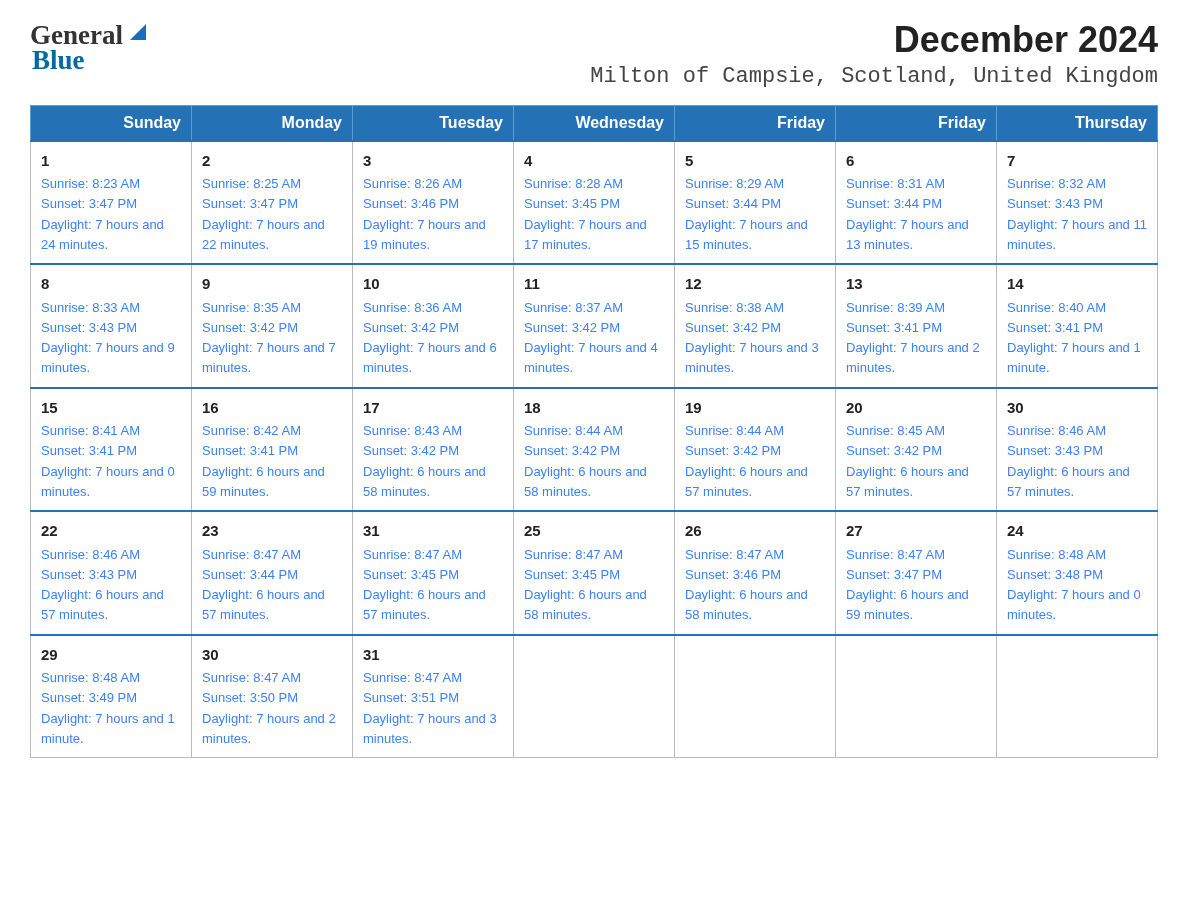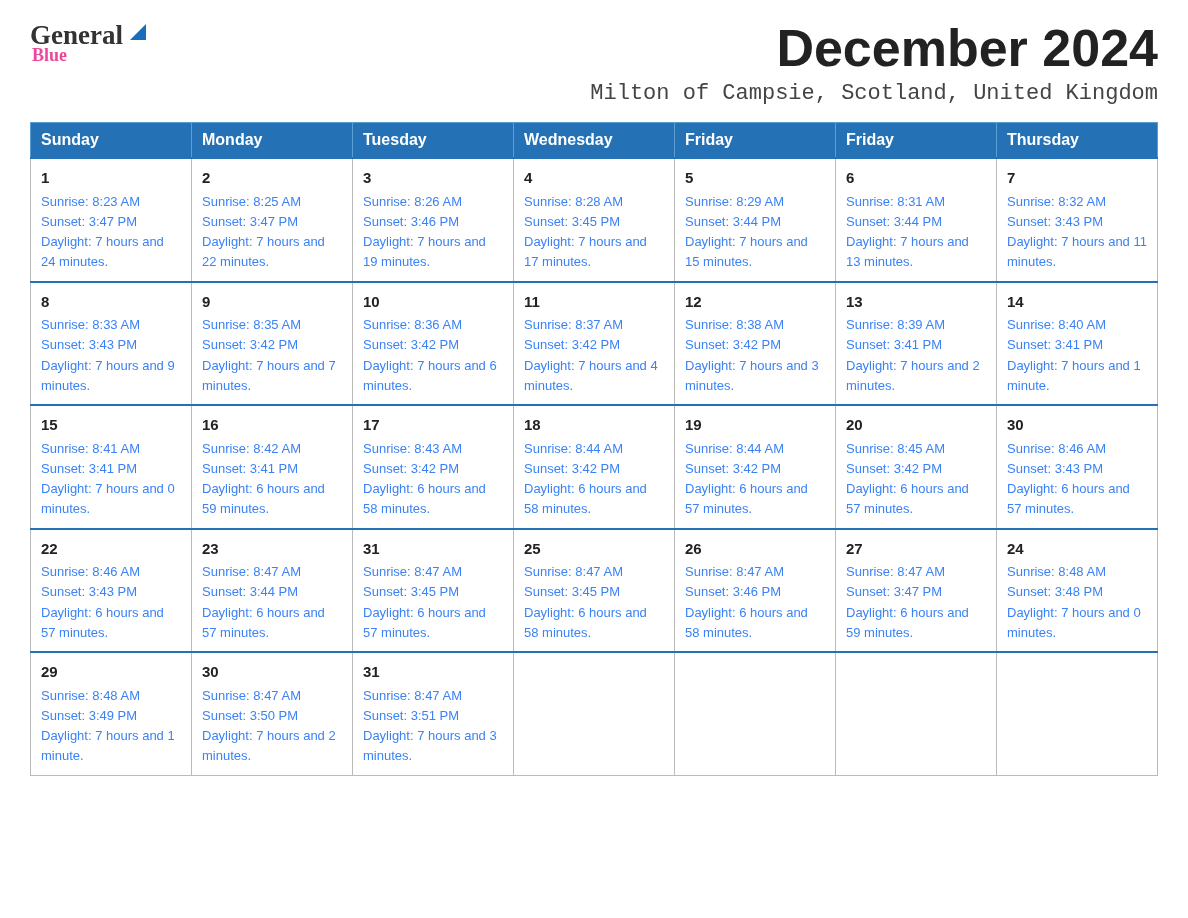--- a/index.html
+++ b/index.html
@@ -18,21 +18,21 @@
     }
     .logo-area {
       display: flex;
       flex-direction: column;
       align-items: flex-start;
     }
     .title-area {
       text-align: right;
     }
     .month-title {
-      font-size: 52px;
+      font-size: 36px;
       font-weight: bold;
       color: #222;
       line-height: 1.1;
     }
     .location-title {
       font-size: 22px;
       color: #444;
       margin-top: 4px;
       font-family: Liberation Mono, monospace;
     }
@@ -40,21 +40,21 @@
       width: 100%;
       border-collapse: collapse;
       border: 1px solid #aaa;
     }
     .calendar-table th {
       background-color: #2471b5;
       color: #fff;
       font-size: 16px;
       font-weight: bold;
       padding: 8px 10px;
-      text-align: left;
+      text-align: right;
       border: 1px solid #5a9fd4;
     }
     .calendar-table td {
       vertical-align: top;
       padding: 8px 10px;
       border: 1px solid #bbb;
       border-top: 2px solid #2471b5;
       font-size: 13.5px;
       line-height: 1.5;
       color: #222;
@@ -81,21 +81,21 @@
 <body>
 
 <div class="header-area">
   <div class="logo-area">
     <div style="display:flex; ">
       <span style="font-size:27px; font-weight:bold; color:#333; font-family:Georgia,serif;">General</span>
       <svg width="26" height="26" viewBox="0 0 26 26" style="margin-left:2px; margin-top:-2px;">
         <polygon points="5,22 21,22 21,6" fill="#1a6dba"></polygon>
       </svg>
     </div>
-    <span style="font-size:18px; font-weight:bold; color:#ec4899; font-family:Georgia,serif; margin-top:-6px; padding-left:2px;">Blue</span>
+    <span style="font-size:27px; font-weight:bold; color:#0369a1; font-family:Georgia,serif; margin-top:-6px; padding-left:2px;">Blue</span>
   </div>
   <div class="title-area">
     <div class="month-title">December 2024</div>
     <div class="location-title">Milton of Campsie, Scotland, United Kingdom</div>
   </div>
 </div>
 
 <table class="calendar-table">
   <thead>
     <tr>

